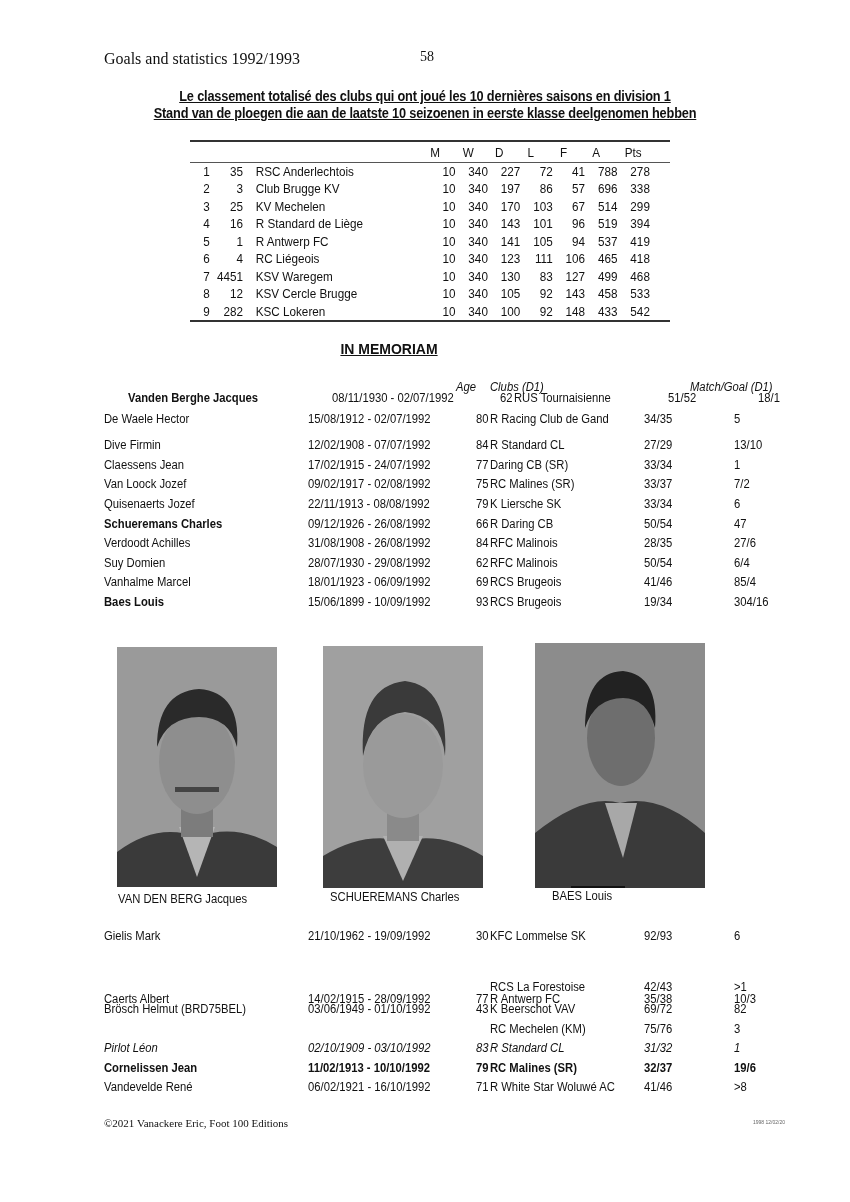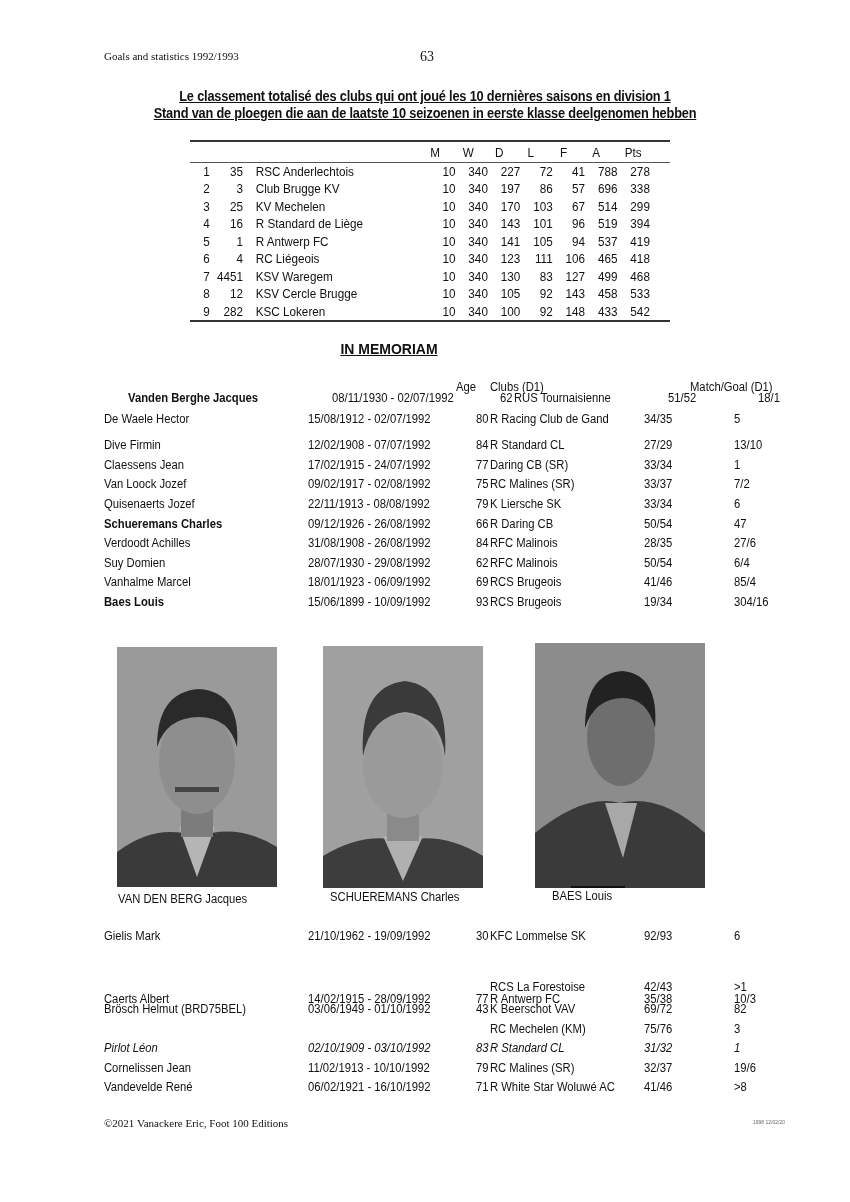--- a/index.html
+++ b/index.html
@@ -1,20 +1,20 @@
 <!DOCTYPE html>
 <html><head>
 <meta charset="utf-8">
 <style>
   html, body { margin: 0; padding: 0; background: #fff; }
   body { width: 850px; height: 1202px; position: relative; overflow: hidden; color: #111;
          font-family: "Liberation Sans", sans-serif; }
   .serif { font-family: "Liberation Serif", serif; }
   .abs { position: absolute; }
-  .hdr-left { left: 104px; top: 50px; font-size: 11px; }
+  .hdr-left { left: 104px; top: 50px; font-size: 16px; }
   .hdr-page { left: 420px; top: 49px; font-size: 14px; }
   .title { left: 0; width: 850px; text-align: center; font-weight: bold; font-size: 14.5px;
            text-decoration: underline; letter-spacing: -0.2px; font-stretch: condensed; }
   .t1 { top: 88px; transform: scaleX(0.88); }
   .t2 { top: 105px; transform: scaleX(0.88); }
 
   
   .standings { left: 190px; top: 140px; width: 480px; font-size: 13px; }
   .rule2 { height: 1.5px; background: #333; }
   .rule1 { height: 1px; background: #555; }
@@ -24,21 +24,21 @@
   .c-club { width: 180px; padding-left: 14px; }
   .c-n    { width: 36px; text-align: right; }
   .c-n.m  { width: 42px; }
   .st-head { display: flex; height: 20px; line-height: 22px; transform: scaleX(0.9); transform-origin: left center; width: 533px; }
   .st-head .h { width: 36px; text-align: left; padding-left: 0; }
 
   .memoriam-title { left: 0; width: 778px; top: 341px; text-align: center; font-weight: bold; font-size: 14px;
                     text-decoration: underline; }
 
   
-  .mem-head { top: 378px; font-size: 12.5px; }
+  .mem-head { top: 378px; font-size: 12.5px; font-style: italic; }
   .mrow { position: absolute; left: 104px; width: 700px; height: 19px; font-size: 12.5px; line-height: 19px; }
   .mrow span { position: absolute; white-space: nowrap; }
   .m-name { left: 0; }
   .m-name.bold { font-weight: bold; text-decoration: underline; }
   .m-dates { left: 204px; }
   .m-age { left: 352px; width: 20px; text-align: right; }
   .m-club { left: 386px; }
   .m-season { left: 540px; }
   .m-mg { left: 600px; width: 60px; text-align: center; }
   .mrow .txt { transform: scaleX(0.9); transform-origin: left center; display: inline-block; }
@@ -48,21 +48,21 @@
   .photo svg { width: 100%; height: 100%; display: block; }
   .caption { position: absolute; font-size: 12.5px; transform: scaleX(0.9); transform-origin: left center; white-space: nowrap; }
 
   .footer-left { left: 104px; top: 1117px; font-size: 11px; }
   .footer-right { left: 753px; top: 1119px; font-size: 5px; color: #666; }
 </style>
 </head>
 <body>
 
 <div class="abs hdr-left serif">Goals and statistics 1992/1993</div>
-<div class="abs hdr-page serif">63</div>
+<div class="abs hdr-page serif">58</div>
 
 <div class="abs title t1">Le classement totalisé des clubs qui ont joué les 10 dernières saisons en division 1</div>
 <div class="abs title t2">Stand van de ploegen die aan de laatste 10 seizoenen in eerste klasse deelgenomen hebben</div>
 
 <div class="abs standings">
   <div class="rule2"></div>
   <div class="st-head">
     <span style="width:267px"></span>
     <span class="h">M</span>
     <span class="h">W</span>
@@ -573,21 +573,21 @@
       <span class="m-club">
         <span class="txt">R Standard CL</span>
       </span>
       <span class="m-season">
         <span class="txt">31/32</span>
       </span>
       <span class="m-mg">
         <span class="txt">1</span>
       </span>
     </div>
-    <div class="mrow" style="top: 1059px;">
+    <div class="mrow" style="top: 1059px; font-weight: bold;">
       <span class="m-name">
         <span class="txt">Cornelissen Jean</span>
       </span>
       <span class="m-dates">
         <span class="txt">11/02/1913 - 10/10/1992</span>
       </span>
       <span class="m-age">
         <span class="txt">79</span>
       </span>
       <span class="m-club">

